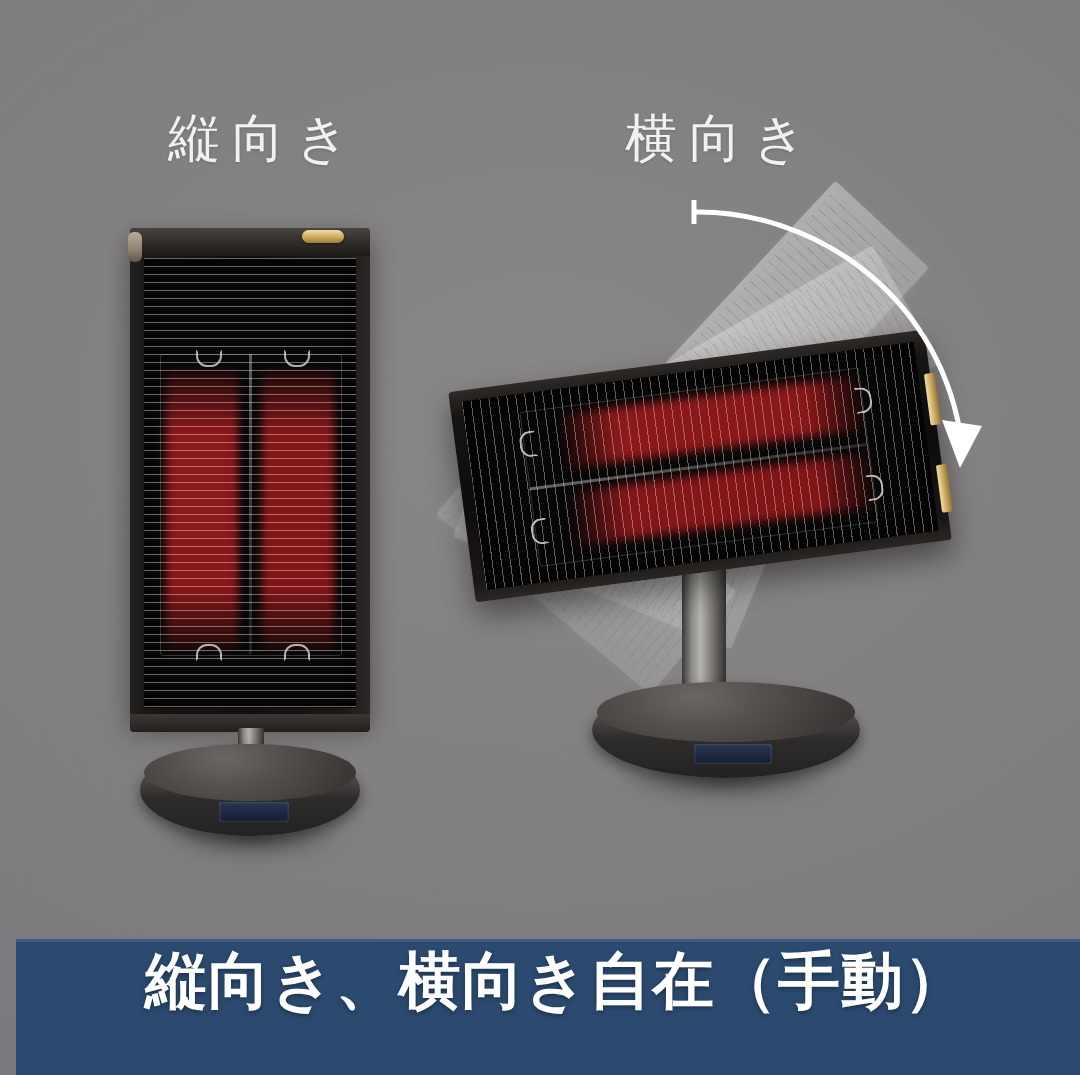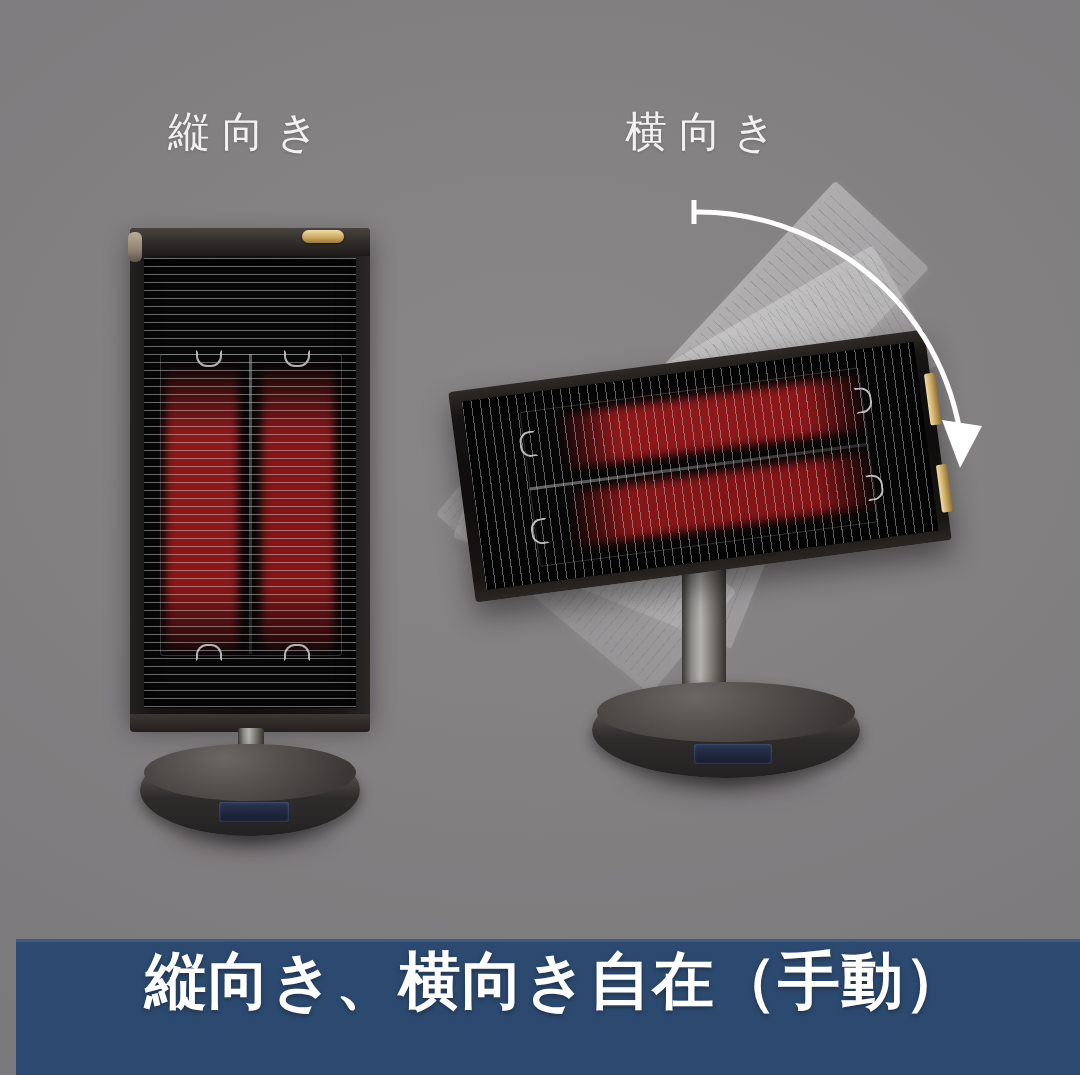--- a/index.html
+++ b/index.html
@@ -13,21 +13,21 @@
   #stage{
     position:relative;width:1080px;height:1075px;overflow:hidden;
     background:
       radial-gradient(115% 85% at 50% 38%, #8a8789 0%, #827f81 45%, #78767a 100%);
   }
 
   
   .kicker{
     position:absolute;
     color:#f2f0f0;
-    font-size:42px;
+    font-size:52px;
     font-weight:400;
     letter-spacing:12px;
     white-space:nowrap;
     text-shadow:0 1px 3px rgba(0,0,0,.18);
   }
   #label-vertical{left:168px;top:104px;}
   #label-horizontal{left:625px;top:104px;}
 
   
   #banner{

